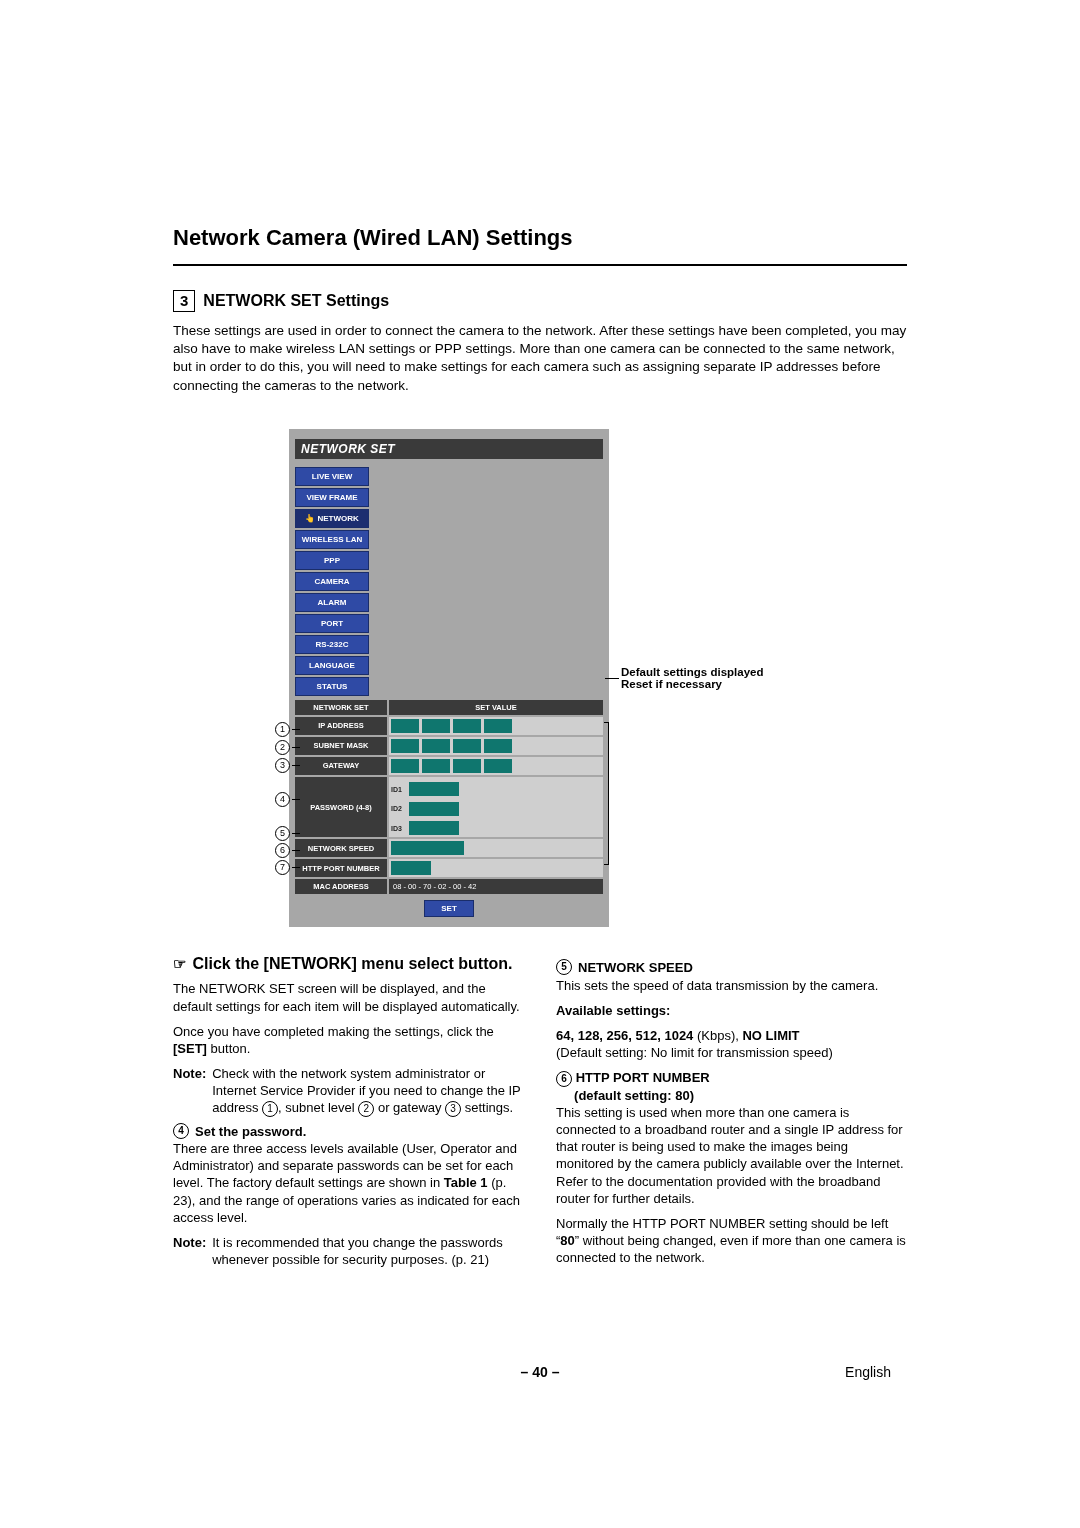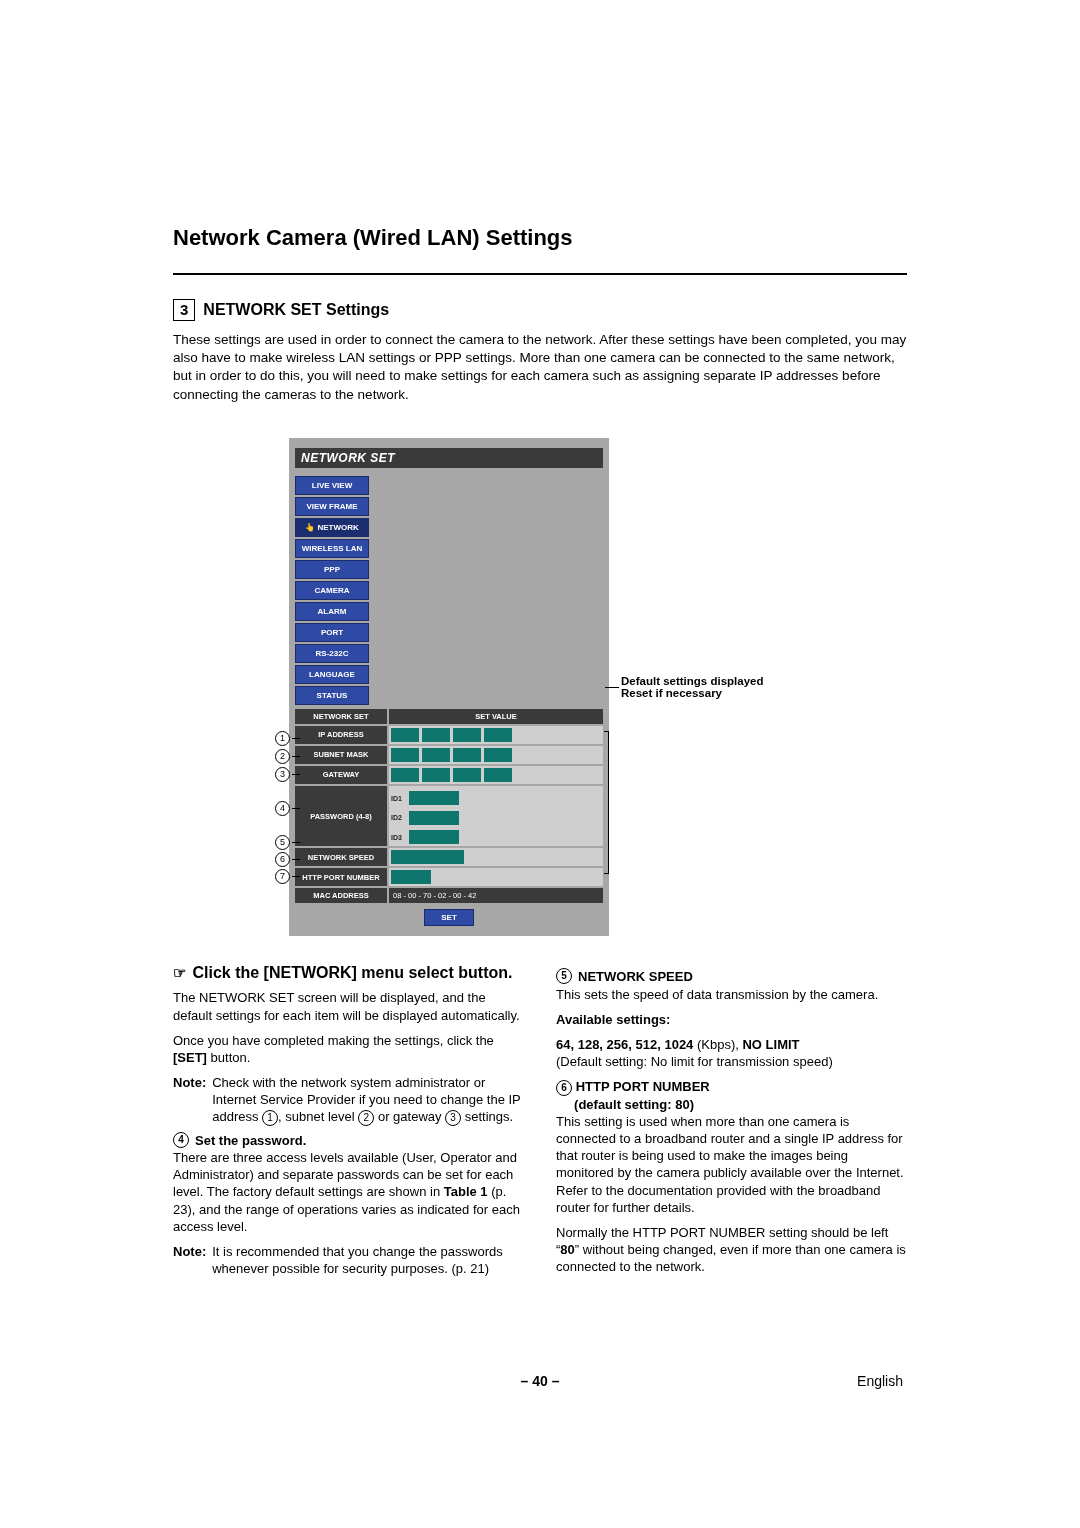--- a/index.html
+++ b/index.html
@@ -10,21 +10,21 @@
     color: #000;
     width: 1080px;
   }
   .page {
     box-sizing: border-box;
     padding: 225px 173px 100px 173px;
   }
   .title {
     font-size: 22px;
     font-weight: bold;
-    padding-bottom: 22px;
+    padding-bottom: 13px;
     border-bottom: 2px solid #000;
     margin-bottom: 24px;
   }
   .sect-head {
     font-size: 16px;
     font-weight: bold;
     display: flex;
     align-items: center;
     gap: 8px;
     margin-bottom: 10px;
@@ -200,21 +200,21 @@
   }
   .note{display:flex;gap:6px;margin-top:6px;}
   .note .nlabel{font-weight:bold;white-space:nowrap;}
   .subhead{font-weight:bold;margin-top:6px;display:flex;gap:6px;align-items:flex-start;}
   .subhead.noflex{display:block;}
   p{margin:0 0 8px 0;}
   .footer{
     display:flex;justify-content:center;align-items:center;margin-top:90px;font-size:14px;position:relative;
   }
   .footer .pg{font-weight:bold;}
-  .footer .lang{position:absolute;right:4px;}
+  .footer .lang{position:absolute;right:16px;}
 </style>
 </head>
 <body>
 
 <div class="page">
 
   <div class="title">Network Camera (Wired LAN) Settings</div>
 
   <div class="sect-head">
     <span class="boxnum">3</span>

